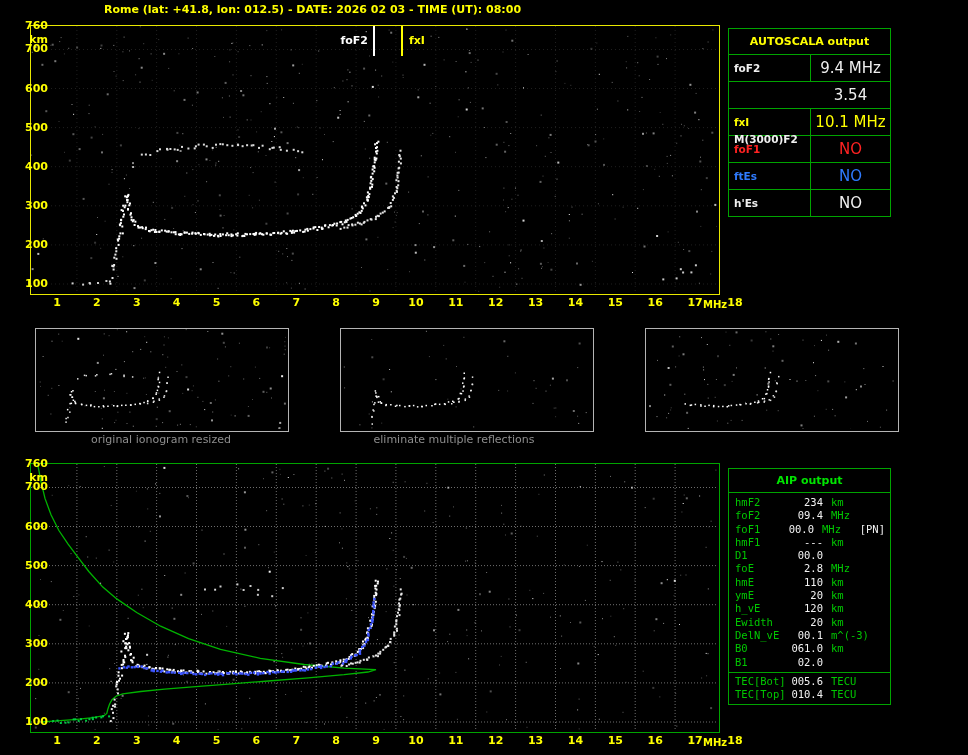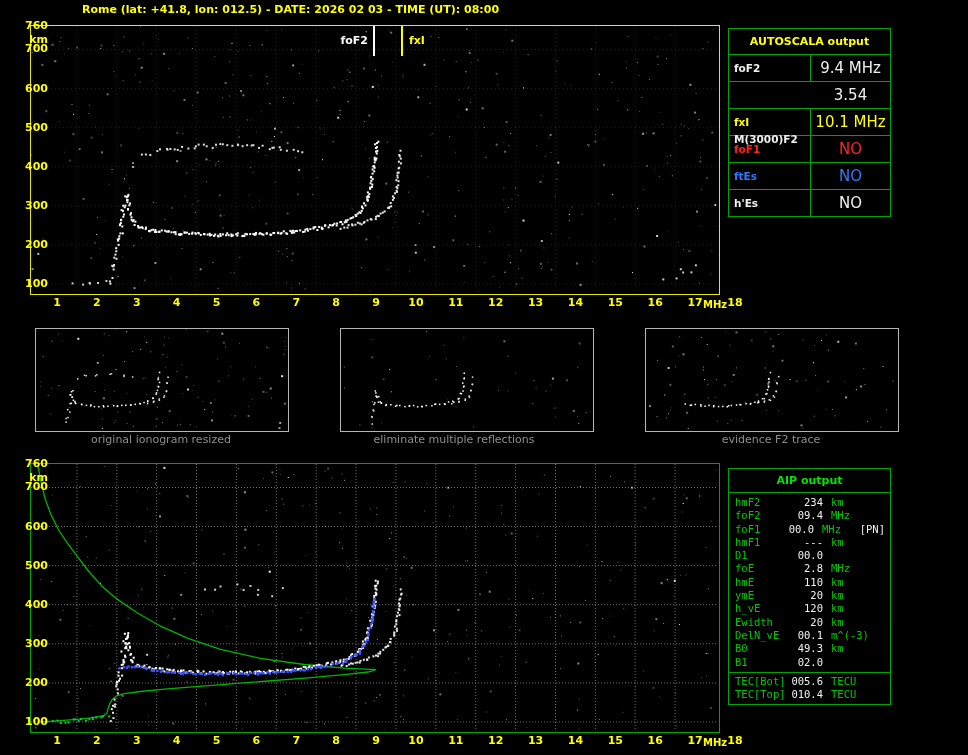--- a/index.html
+++ b/index.html
@@ -1,17 +1,17 @@
 <!DOCTYPE html>
 <html><head>
 <meta charset="utf-8">
 <style>
   html,body{margin:0;padding:0;background:#000;}
   #app{position:relative;width:968px;height:755px;background:#000;overflow:hidden;font-family:"DejaVu Sans",sans-serif;}
-  #main-title{position:absolute;left:82px;top:3px;color:#ffff00;font-size:11px;font-weight:bold;white-space:pre;}
+  #main-title{position:absolute;left:104px;top:3px;color:#ffff00;font-size:11px;font-weight:bold;white-space:pre;}
   .plotbox{position:absolute;background:#000;}
   #top-plotbox{left:30px;top:25px;width:688px;height:268px;border:1px solid #e8e800;}
   #bottom-plotbox{left:30px;top:463px;width:688px;height:268px;border:1px solid #00a400;}
   .plotbox svg{position:absolute;left:0;top:0;}
   .axis-label{position:absolute;color:#ffff00;font-size:11px;font-weight:bold;line-height:11px;margin-left:20px;}
   .ylab{left:1px;width:27px;text-align:right;}
   .xlab{width:20px;text-align:center;}
   .unitlab{font-size:10px;}
   .marker-line{position:absolute;top:0;width:2px;height:30px;}
   .marker-label{position:absolute;top:9px;font-size:11px;font-weight:bold;line-height:11px;}
@@ -1300,21 +1300,20 @@
         <rect x="217.3" y="39.1" width="1" height="1" fill="#969696" opacity="0.87"></rect>
         <rect x="22.1" y="83.9" width="1" height="1" fill="#969696" opacity="1.00"></rect>
         <rect x="21.6" y="38.0" width="2" height="2" fill="#ffffff" opacity="0.73"></rect>
         <rect x="61.7" y="68.6" width="1" height="1" fill="#969696" opacity="0.79"></rect>
         <rect x="208.9" y="13.5" width="2" height="2" fill="#969696" opacity="0.77"></rect>
         <rect x="11.0" y="30.9" width="1" height="1" fill="#969696" opacity="0.77"></rect>
       </svg>
   </div>
   <div id="caption-0" class="thumb-caption">original ionogram resized</div>
   <div id="caption-1" class="thumb-caption">eliminate multiple reflections</div>
-  <div id="caption-2" class="thumb-caption">evidence F2 trace</div>
 
   <div id="bottom-plotbox" class="plotbox">
     <svg id="bottom-svg" width="686" height="266">
         <line x1="45.9" y1="0" x2="45.9" y2="266" stroke="#6e6e6e" stroke-width="1" stroke-dasharray="1 2"></line>
         <line x1="85.8" y1="0" x2="85.8" y2="266" stroke="#6e6e6e" stroke-width="1" stroke-dasharray="1 2"></line>
         <line x1="125.6" y1="0" x2="125.6" y2="266" stroke="#6e6e6e" stroke-width="1" stroke-dasharray="1 2"></line>
         <line x1="165.5" y1="0" x2="165.5" y2="266" stroke="#6e6e6e" stroke-width="1" stroke-dasharray="1 2"></line>
         <line x1="205.4" y1="0" x2="205.4" y2="266" stroke="#6e6e6e" stroke-width="1" stroke-dasharray="1 2"></line>
         <line x1="245.3" y1="0" x2="245.3" y2="266" stroke="#6e6e6e" stroke-width="1" stroke-dasharray="1 2"></line>
         <line x1="285.2" y1="0" x2="285.2" y2="266" stroke="#6e6e6e" stroke-width="1" stroke-dasharray="1 2"></line>
@@ -2112,21 +2111,21 @@
           <span class="val">20</span>
           <span class="unit">km</span>
         </div>
         <div class="aiprow">
           <span class="lab">DelN_vE</span>
           <span class="val">00.1</span>
           <span class="unit">m^(-3)</span>
         </div>
         <div class="aiprow">
           <span class="lab">B0</span>
-          <span class="val">49.3</span>
+          <span class="val">061.0</span>
           <span class="unit">km</span>
         </div>
         <div class="aiprow">
           <span class="lab">B1</span>
           <span class="val">02.0</span>
           <span class="unit"></span>
         </div>
       </div>
     <div id="aip-tec-rows">
         <div class="aiprow">

